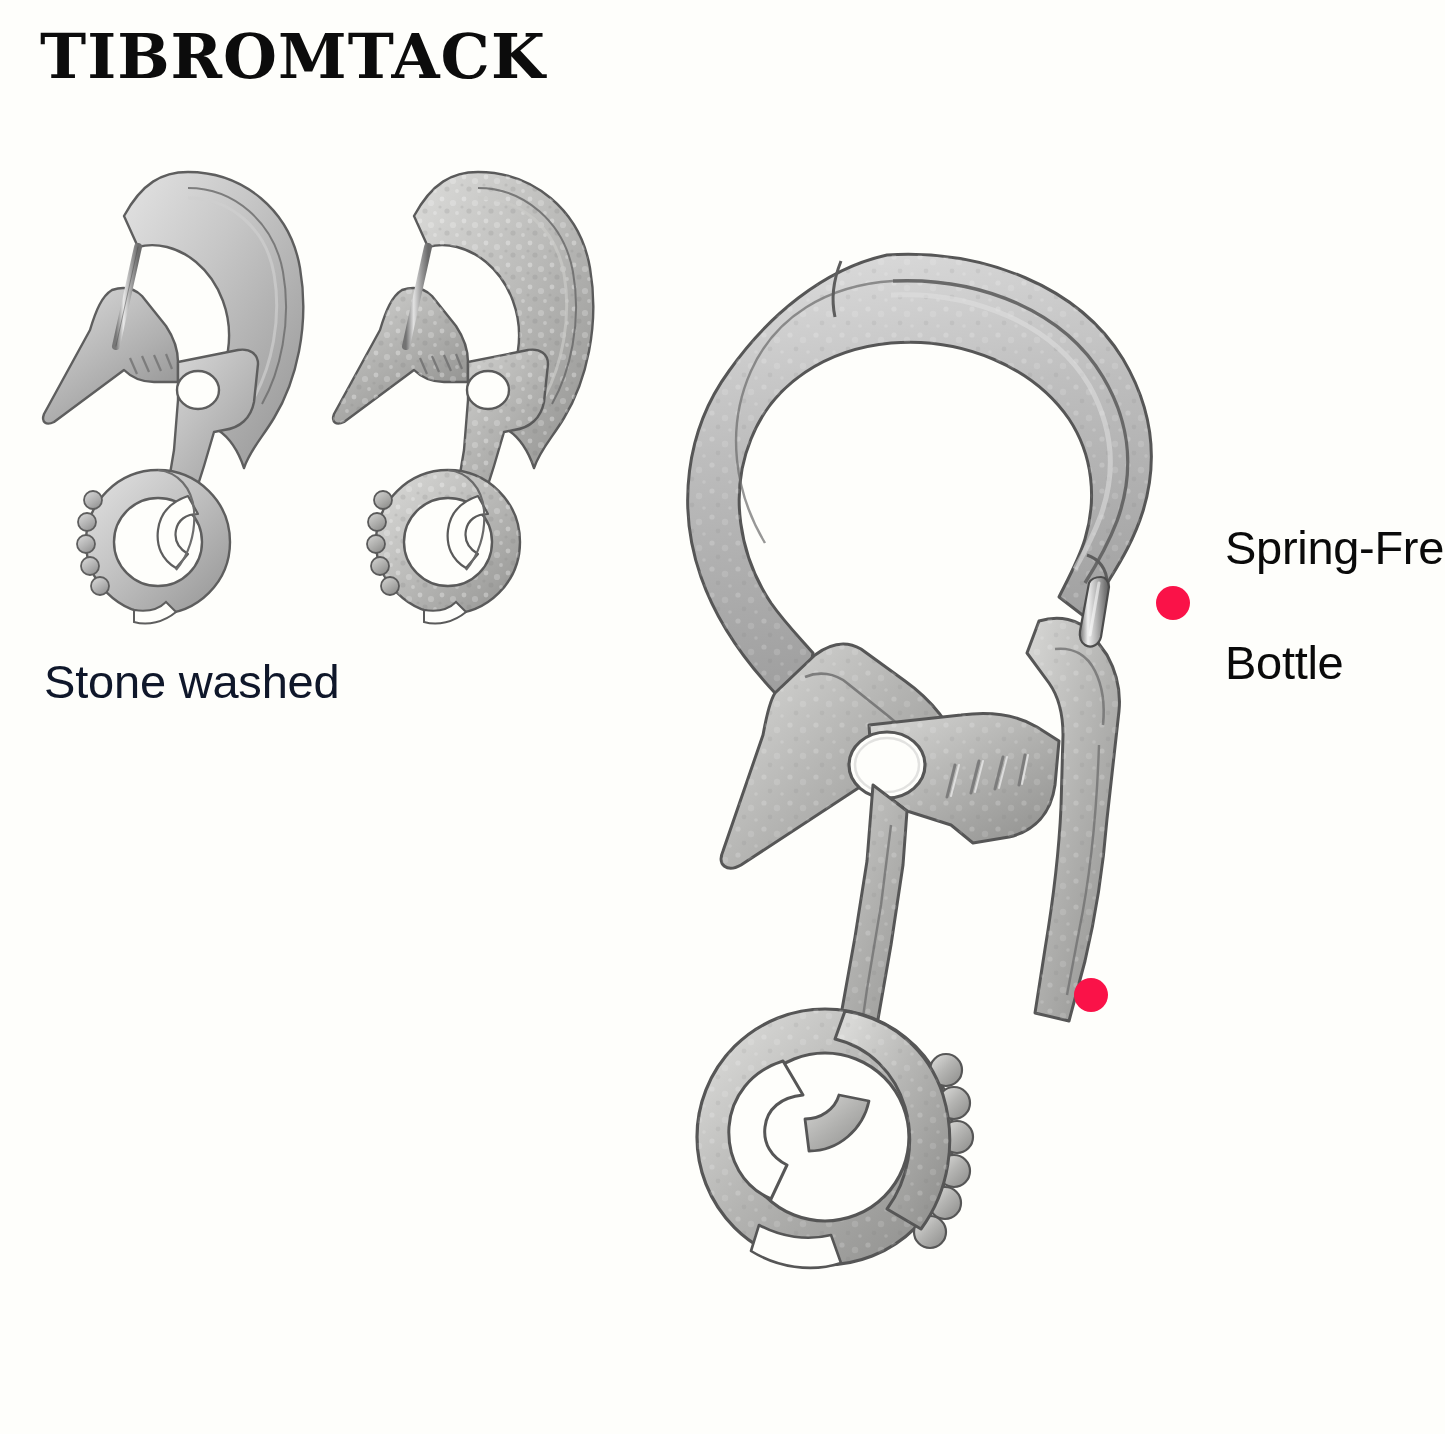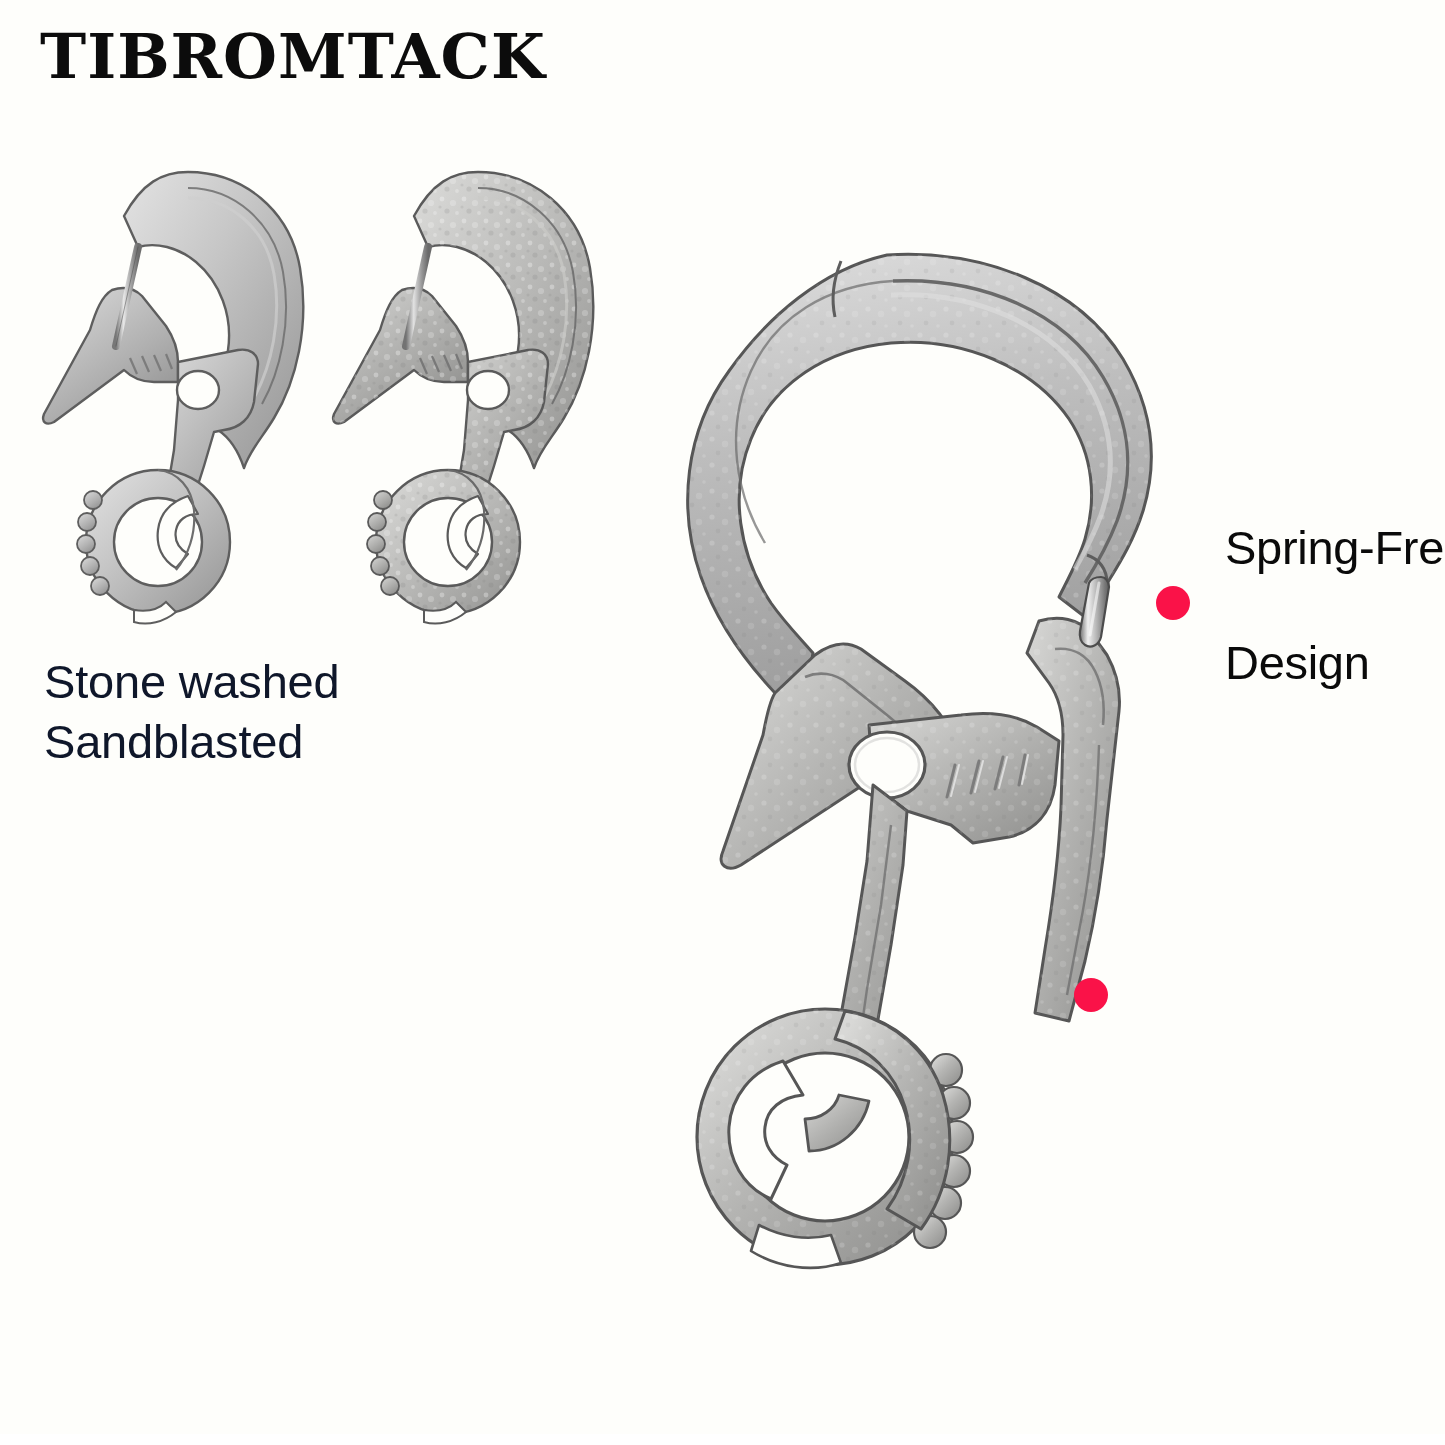--- a/index.html
+++ b/index.html
@@ -346,21 +346,20 @@
                    C 140 370 148 364 160 364 Z" fill="#fefefb" stroke="#5a5a5a" stroke-width="2.2" stroke-linejoin="round"></path>
           <path d="M 120 320 C 140 322 154 338 156 360 C 158 384 150 406 138 420" fill="none" stroke="#6a6a6a" stroke-width="2.2"></path>
           <path d="M 96 460 C 108 462 120 460 128 452 L 138 462 C 126 472 110 476 96 472 Z" fill="#fefefb" stroke="#5a5a5a" stroke-width="2"></path>
         </g>
       </svg>
     </div>
   </div>
 
   <div id="variant-caption">
     <span class="cap-line">Stone washed</span>
-    <span class="cap-line">Sandblasted</span>
   </div>
 
   <div id="hero-product">
     <svg viewBox="0 0 545 1070" width="545" height="1070">
       <defs>
         <linearGradient id="h-top" x1="0.1" y1="0" x2="0.85" y2="1">
           <stop offset="0%" stop-color="#e6e6e4"></stop>
           <stop offset="30%" stop-color="#cfcfcd"></stop>
           <stop offset="65%" stop-color="#b2b2b0"></stop>
           <stop offset="100%" stop-color="#9a9a98"></stop>
@@ -594,18 +593,18 @@
                  C 156 1048 122 1042 96 1026 Z" fill="#fefefb" stroke="#565656" stroke-width="2.6" stroke-linejoin="round"></path>
 
         <path d="M 150 894 C 166 894 180 884 184 870 L 214 876 C 208 904 184 926 154 926 Z" fill="url(#h-tongue)" stroke="#565656" stroke-width="2.8" stroke-linejoin="round"></path>
       </g>
     </svg>
   </div>
 
   <div class="callout-dot" id="dot-spring-free" style="background:#fa1248;"></div>
   <div class="callout-label" id="label-spring-free">
     <span>Spring-Free</span><br>
-    <span>Design</span>
+    <span>Bottle</span>
   </div>
 
   <div class="callout-dot" id="dot-bottle-opener" style="background:#fa1248;"></div>
 
 </div>
 
 </body></html>

